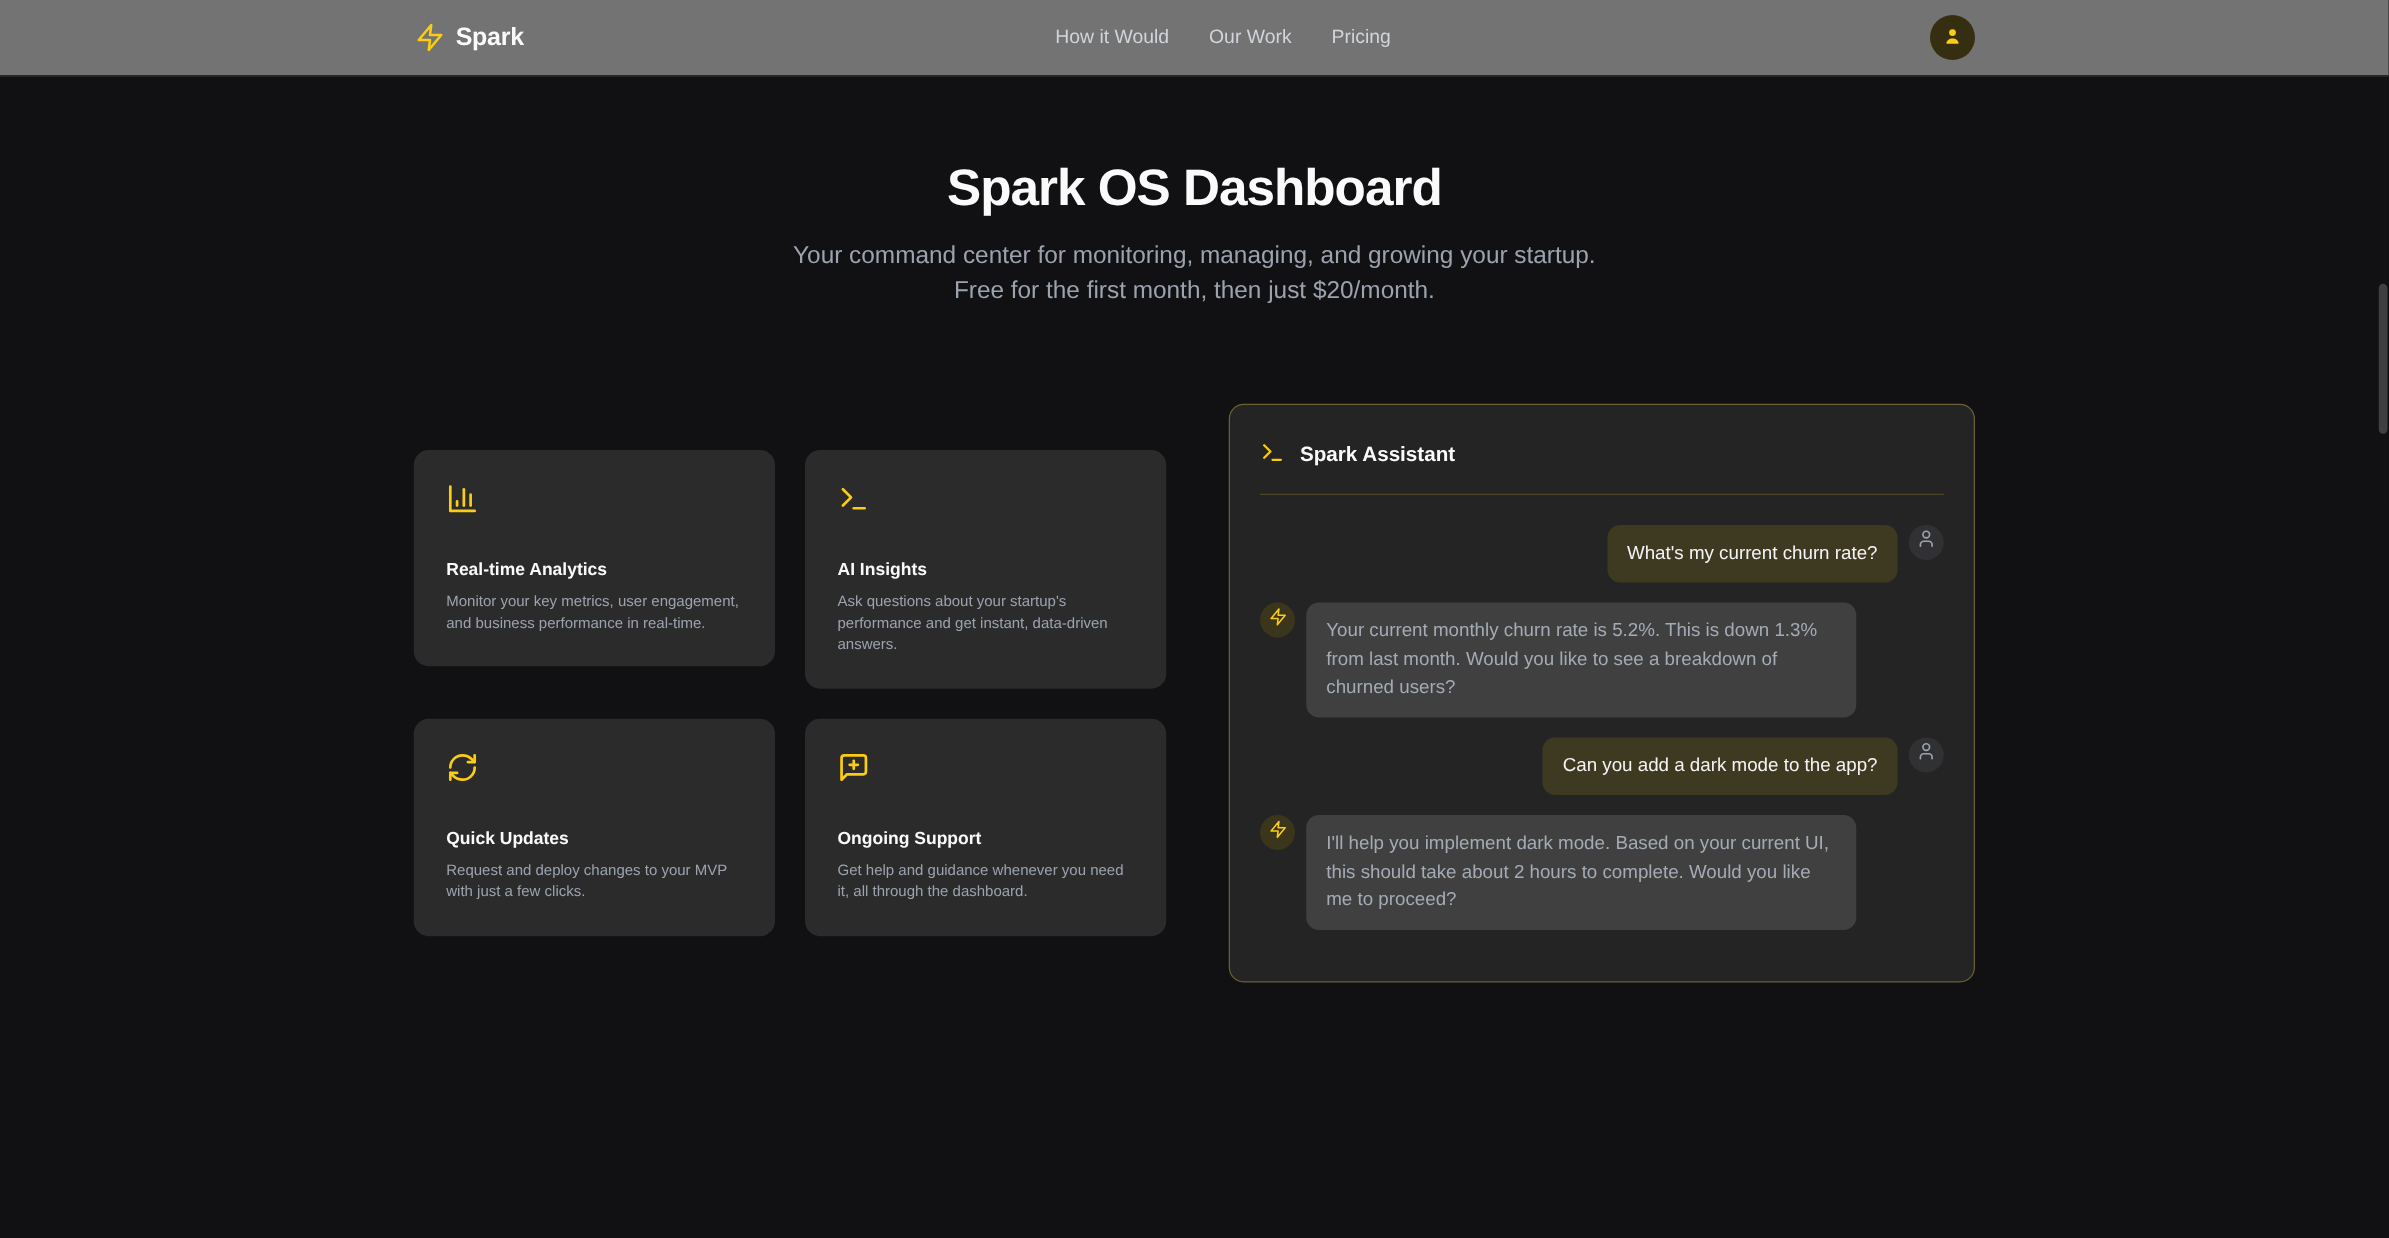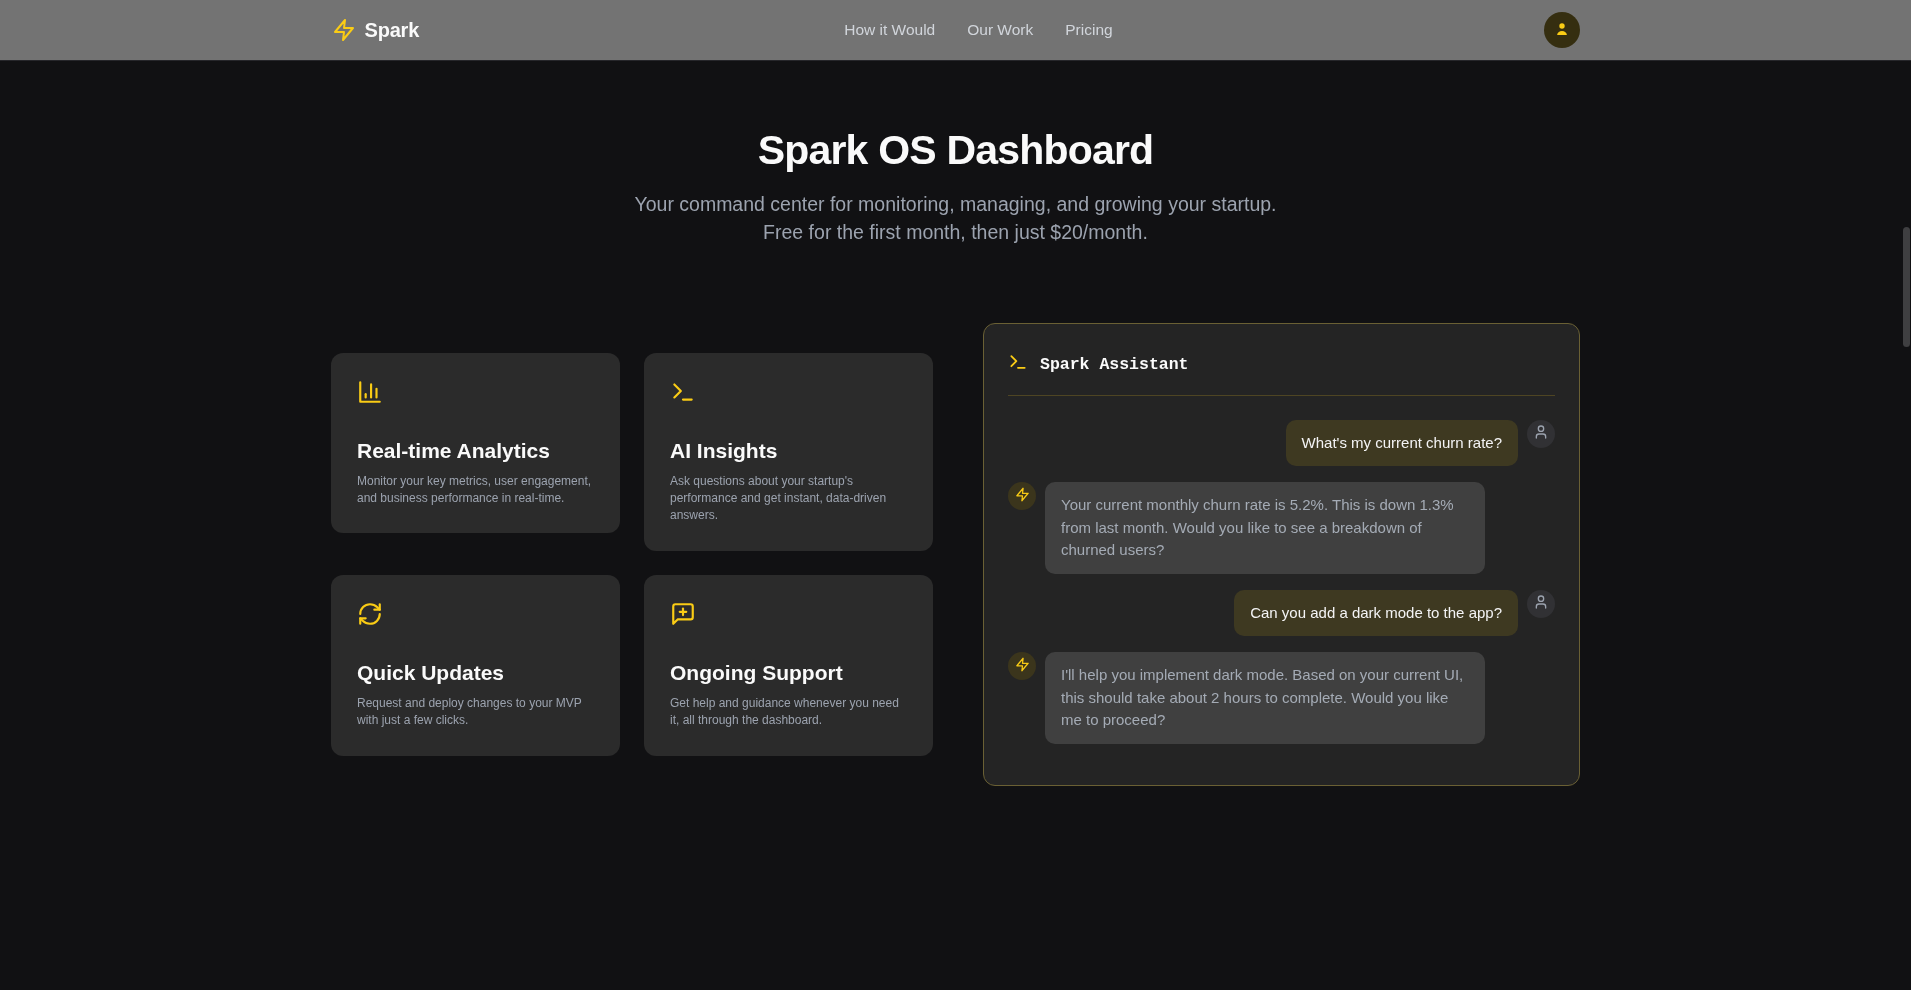--- a/index.html
+++ b/index.html
@@ -41,28 +41,28 @@
     margin-top:76px; display:flex; justify-content:center; align-items:center; gap:50px;
   }
   
   .feature-grid {
     display:grid; grid-template-columns:289px 289px; gap:24px; align-items:start;
   }
   .feature-card {
     background:#2b2b2b; border-radius:12px; padding:26px;
   }
   .feature-icon { display:block; }
-  .feature-title { margin-top:30px; font-size:21px; font-weight:700; color:#fafafa; }
+  .feature-title { margin-top:30px; font-size:14px; font-weight:700; color:#fafafa; }
   .feature-desc { margin-top:10px; font-size:12px; line-height:1.45; color:#9ca3af; }
   
   .chat-panel {
     width:597px; min-height:463px; background:#242424;
     border:1px solid #6a6034; border-radius:12px; padding:24px;
   }
-  .chat-header { display:flex; align-items:center; gap:12px; padding-top:4px;font-family:Liberation Mono, monospace; }
+  .chat-header { display:flex; align-items:center; gap:12px; padding-top:4px; }
   .chat-title { font-size:16.5px; font-weight:700; color:#fafafa; }
   .chat-divider { border:none; border-top:1px solid #4e4523; margin-top:18px; }
   .chat-messages { margin-top:24px; display:flex; flex-direction:column; gap:16px; }
   .msg-row { display:flex; align-items:flex-start; gap:9px; }
   .msg-row.user { justify-content:flex-end; }
   .bubble {
     padding:12px 16px; border-radius:10px; font-size:15px; line-height:1.5;
   }
   .bubble.user { background:#3e3921; color:#f4f4f5; }
   .bubble.assistant { background:#404040; color:#a4abb5; max-width:440px; }

